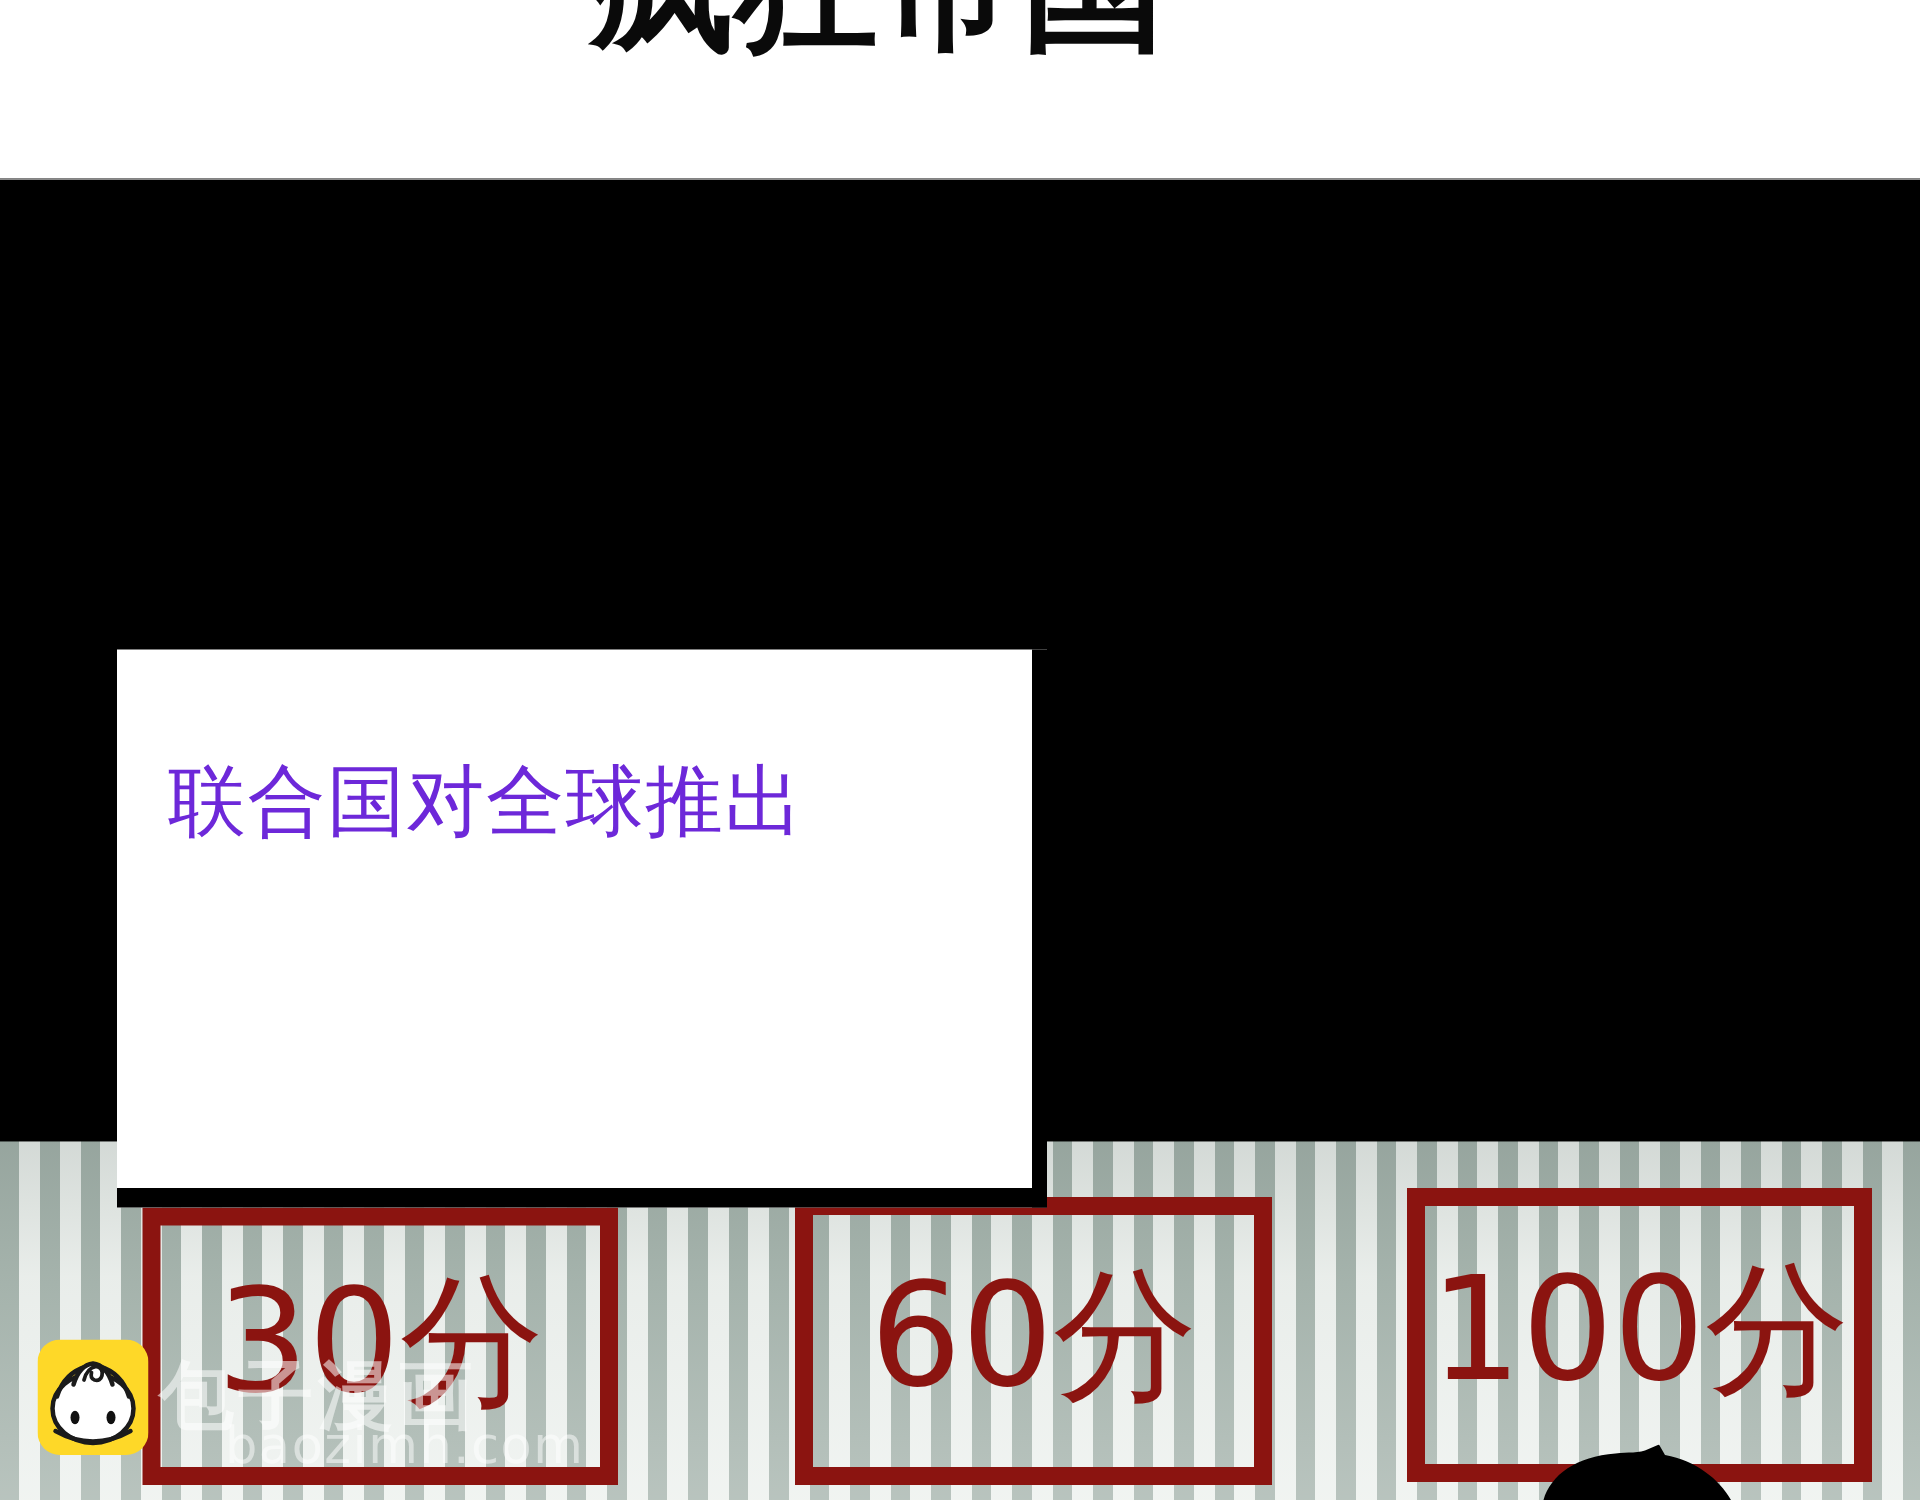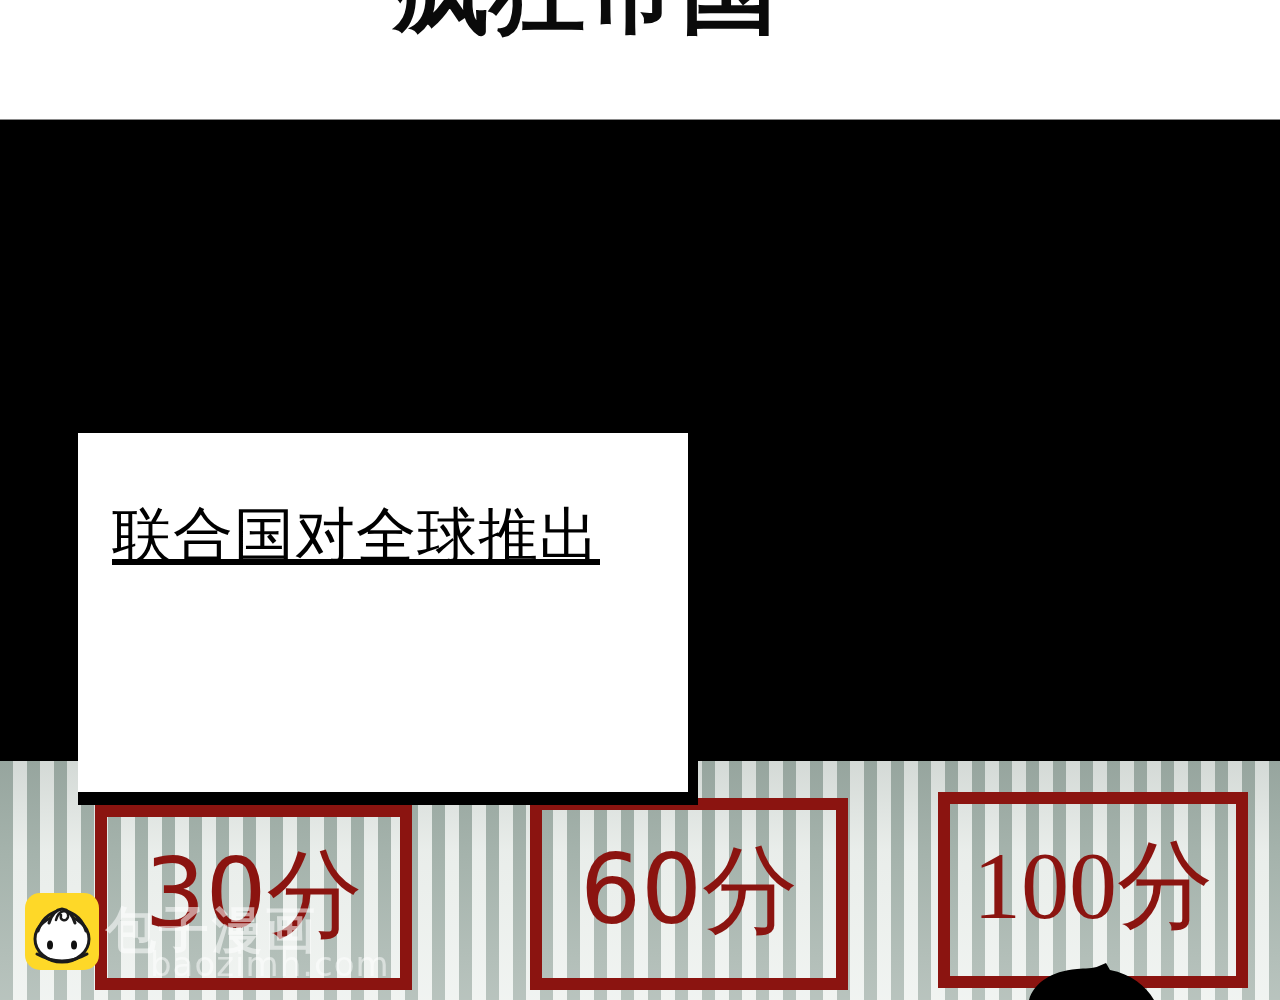--- a/index.html
+++ b/index.html
@@ -59,37 +59,36 @@
   }
   .score-box .score-label{
     color:var(--red);
     font-size:96px;line-height:1;
     font-weight:500;
     white-space:nowrap;
     transform:translateY(-4px);
   }
   #score-box-0{left:95px; top:805px;width:317px;height:185px;}
   #score-box-1{left:530px;top:798px;width:318px;height:192px;text-align:center;}
-  #score-box-2{left:938px;top:792px;width:310px;height:196px;font-family:Liberation Serif, serif;}
+  #score-box-2{left:938px;top:792px;width:310px;height:196px;}
   
   .narration-box{
     position:absolute;left:78px;top:433px;width:620px;height:372px;
     background:#ffffff;
     border-right:10px solid #000;
     border-bottom:13px solid #000;
     box-sizing:border-box;
     z-index:4;
   }
   .narration-text{
     position:absolute;left:34px;top:66px;
-    color:#000000;
-    font-size:60px;line-height:72px;
+    color:#6d28d9;
+    font-size:52px;line-height:72px;
     letter-spacing:1px;
     white-space:nowrap;
-    text-decoration:underline;
   }
   
   .head-silhouette{
     position:absolute;left:1025px;top:963px;width:145px;height:37px;
     z-index:3;
   }
   
   .watermark{
     position:absolute;left:0;top:0;z-index:5;
   }

